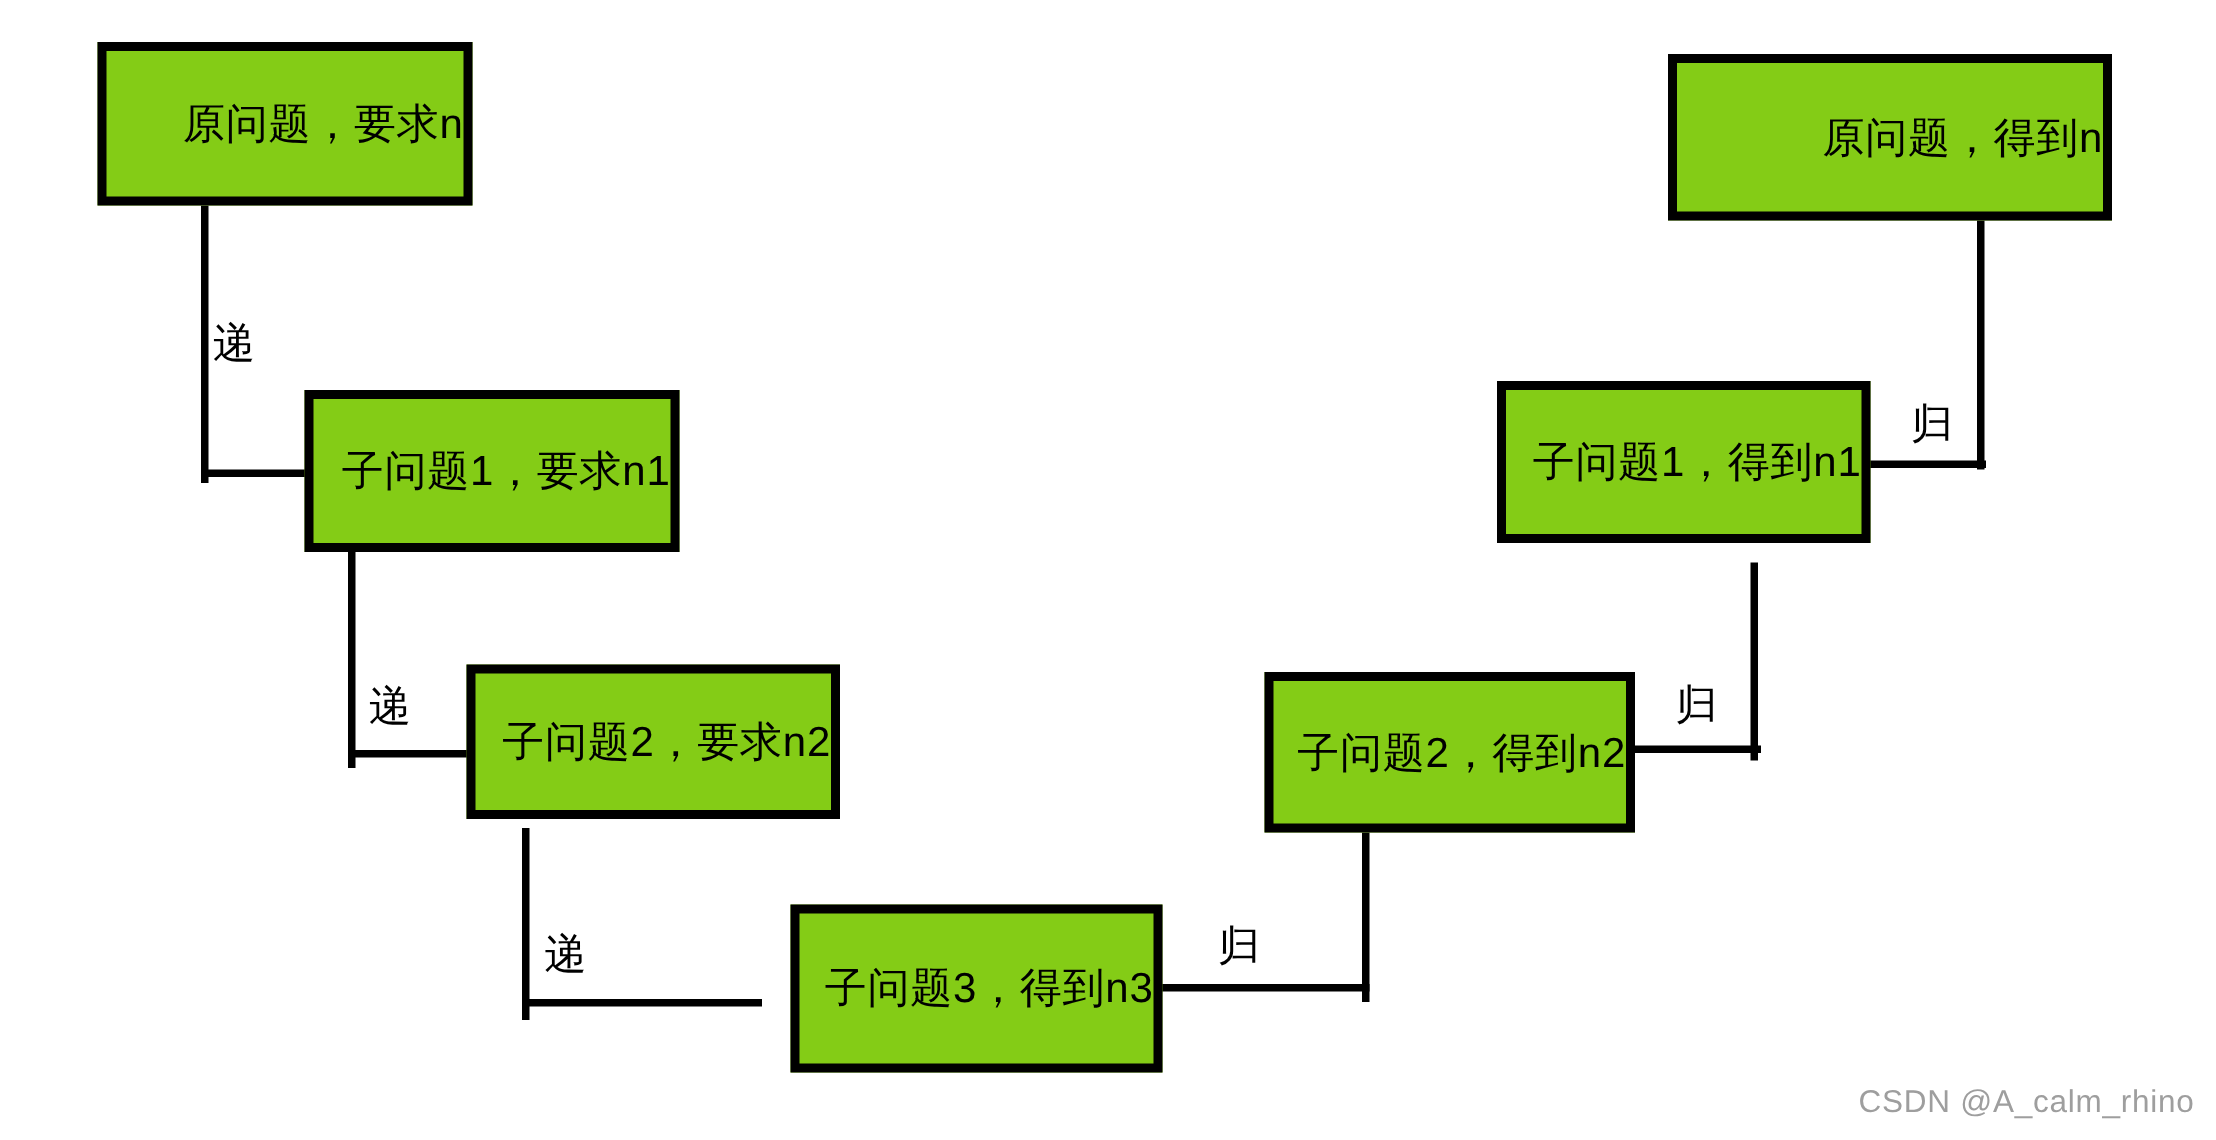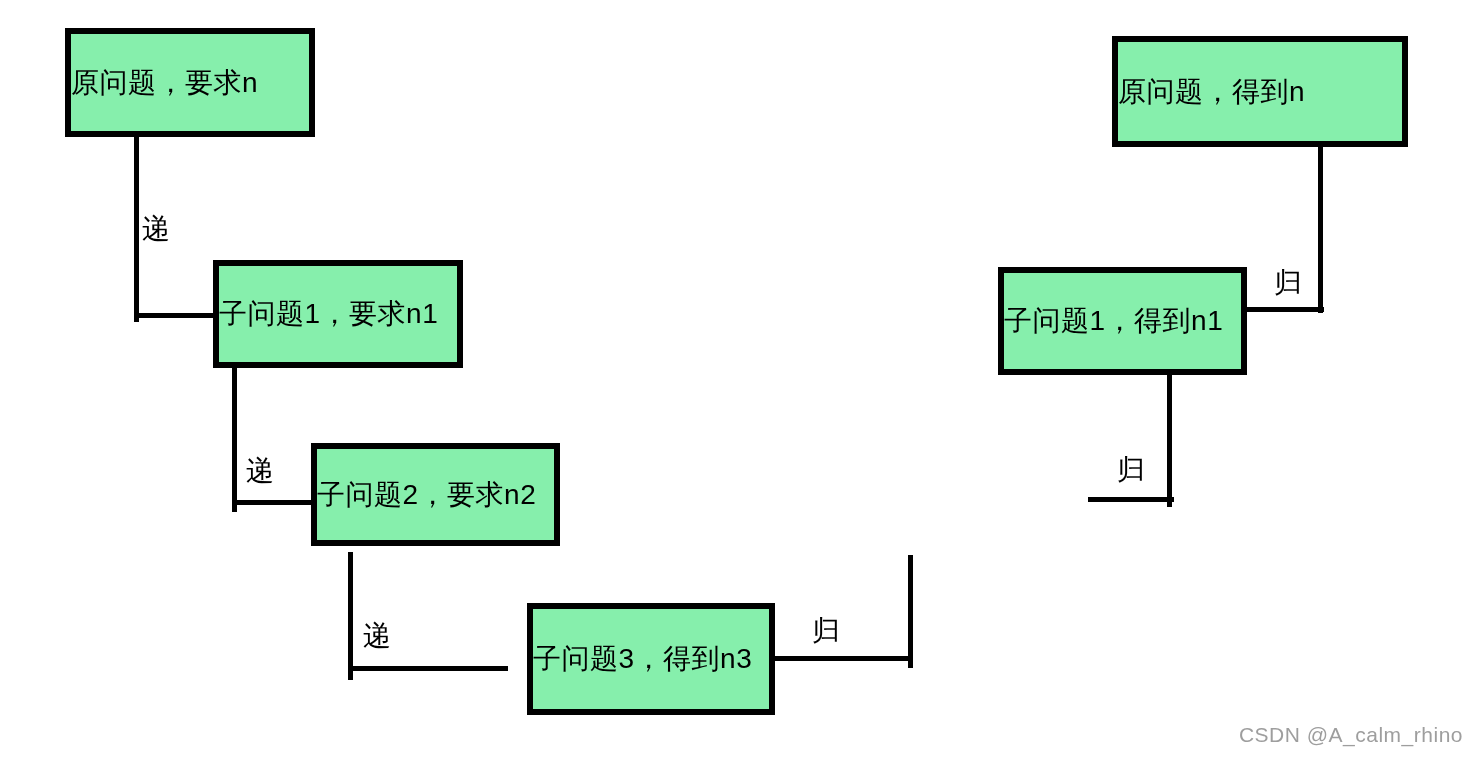--- a/index.html
+++ b/index.html
@@ -12,24 +12,24 @@
     position: relative;
     width: 1477px;
     height: 760px;
     background: #ffffff;
     overflow: hidden;
   }
   .node {
     position: absolute;
     box-sizing: border-box;
     border: 6px solid #000000;
-    background: #86efac;
+    background: #84cc16;
     display: flex;
     align-items: center;
-    justify-content: flex-start;
+    justify-content: flex-end;
     z-index: 2;
   }
   .node span {
     font-size: 28px;
     color: #000000;
     white-space: nowrap;
     letter-spacing: 0.5px;
   }
   .seg {
     position: absolute;
@@ -58,34 +58,37 @@
 </style>
 </head>
 <body>
 
 <div class="canvas">
 
   <div class="node" style="left:65px; top:28px; width:250px; height:109px">
     <span>原问题，要求n</span>
   </div>
 
-  <div class="node" style="left:213px; top:260px; width:250px; height:108px">
+  <div class="node" style="left:203px; top:260px; width:250px; height:108px">
     <span>子问题1，要求n1</span>
   </div>
 
   <div class="node" style="left:311px; top:443px; width:249px; height:103px">
     <span>子问题2，要求n2</span>
   </div>
 
   <div class="node" style="left:527px; top:603px; width:248px; height:112px">
     <span>子问题3，得到n3</span>
   </div>
 
+  <div class="node" style="left:843px; top:448px; width:247px; height:107px">
+    <span>子问题2，得到n2</span>
+  </div>
 
-  <div class="node" style="left:998px; top:267px; width:249px; height:108px">
+  <div class="node" style="left:998px; top:254px; width:249px; height:108px">
     <span>子问题1，得到n1</span>
   </div>
 
   <div class="node" style="left:1112px; top:36px; width:296px; height:111px">
     <span>原问题，得到n</span>
   </div>
 
   <div class="seg v" style="left:134px; top:137px; height:185px"></div>
   <div class="seg h" style="left:134px; top:313px; width:82px"></div>
   <div class="edge-label" style="left:142px; top:214px">递</div>

